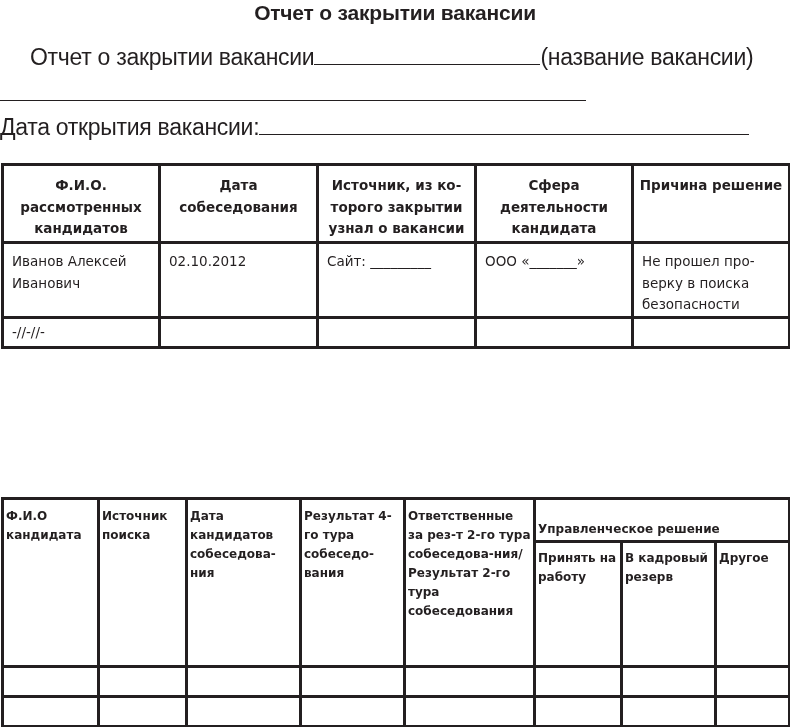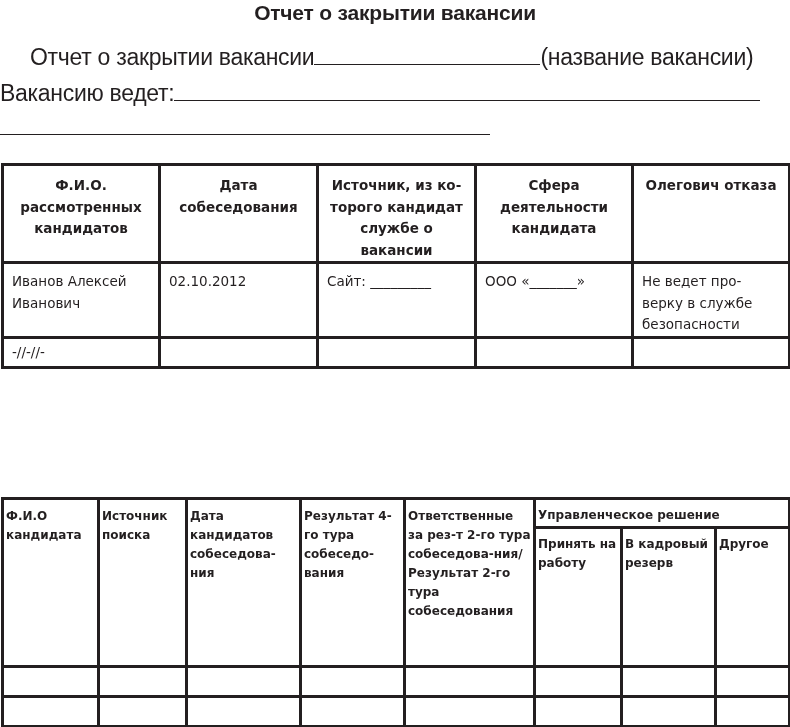--- a/index.html
+++ b/index.html
@@ -37,48 +37,48 @@
 </style>
 </head>
 <body>
 
 <div class="title">Отчет о закрытии вакансии</div>
 
 <div class="field-line" style="top:42px;margin-left:30px;">
   <span>Отчет о закрытии вакансии</span><span class="blank" style="width:226px;"></span><span>(название вакансии)</span>
 </div>
 <div class="field-line" style="top:78px;">
-  <span>Вакансию ведет:</span><span class="blank" style="width:586px;"></span>
+  <span class="blank" style="width:586px;"></span>
 </div>
 <div class="field-line" style="top:112px;">
-  <span class="blank" style="width:490px;"></span>
+  <span>Дата открытия вакансии:</span><span class="blank" style="width:490px;"></span>
 </div>
 
 <table id="t1">
   <colgroup>
     <col style="width:157px">
       <col style="width:158px">
       <col style="width:158px">
       <col style="width:157px">
       <col style="width:157px">
   </colgroup>
   <tbody>
       <tr>
     <th>Ф.И.О. рассмотренных кандидатов</th>
     <th>Дата собеседования</th>
-    <th>Источник, из ко-торого кандидат службе о вакансии</th>
+    <th>Источник, из ко-торого закрытии узнал о вакансии</th>
     <th>Сфера деятельности кандидата</th>
-    <th>Олегович отказа</th>
+    <th>Причина решение</th>
   </tr>
   <tr style="height:75px;margin-top:17px;">
     <td>Иванов Алексей Иванович</td>
     <td>02.10.2012</td>
     <td>Сайт: _________</td>
     <td>ООО «_______»</td>
-    <td>Не ведет про-верку в службе безопасности</td>
+    <td>Не прошел про-верку в поиска безопасности</td>
   </tr>
   <tr style="height:30px;">
     <td style="padding-top:3px;">-//-//-</td>
     <td></td>
     <td></td>
     <td></td>
     <td></td>
   </tr>
 </tbody>
   </table>
@@ -94,21 +94,21 @@
       <col style="width:94px">
       <col style="width:74px">
   </colgroup>
   <tbody>
       <tr class="hdr-sub">
     <th rowspan="2" style="height:158px;">Ф.И.О кандидата</th>
     <th rowspan="2">Источник поиска</th>
     <th rowspan="2">Дата кандидатов собеседова-ния</th>
     <th rowspan="2">Результат 4-го тура собеседо-вания</th>
     <th rowspan="2">Ответственные за рез-т 2-го тура собеседова-ния/ Результат 2-го тура собеседования</th>
-    <th colspan="3" style="padding-top:6px;height:20px;">Управленческое решение</th>
+    <th colspan="3" style="padding-top:20px;height:20px;">Управленческое решение</th>
   </tr>
   <tr>
     <th style="padding-top:6px;">Принять на работу</th>
     <th style="padding-top:6px;">В кадровый резерв</th>
     <th style="padding-top:6px;">Другое</th>
   </tr>
   <tr>
     <td></td>
     <td></td>
     <td></td>

